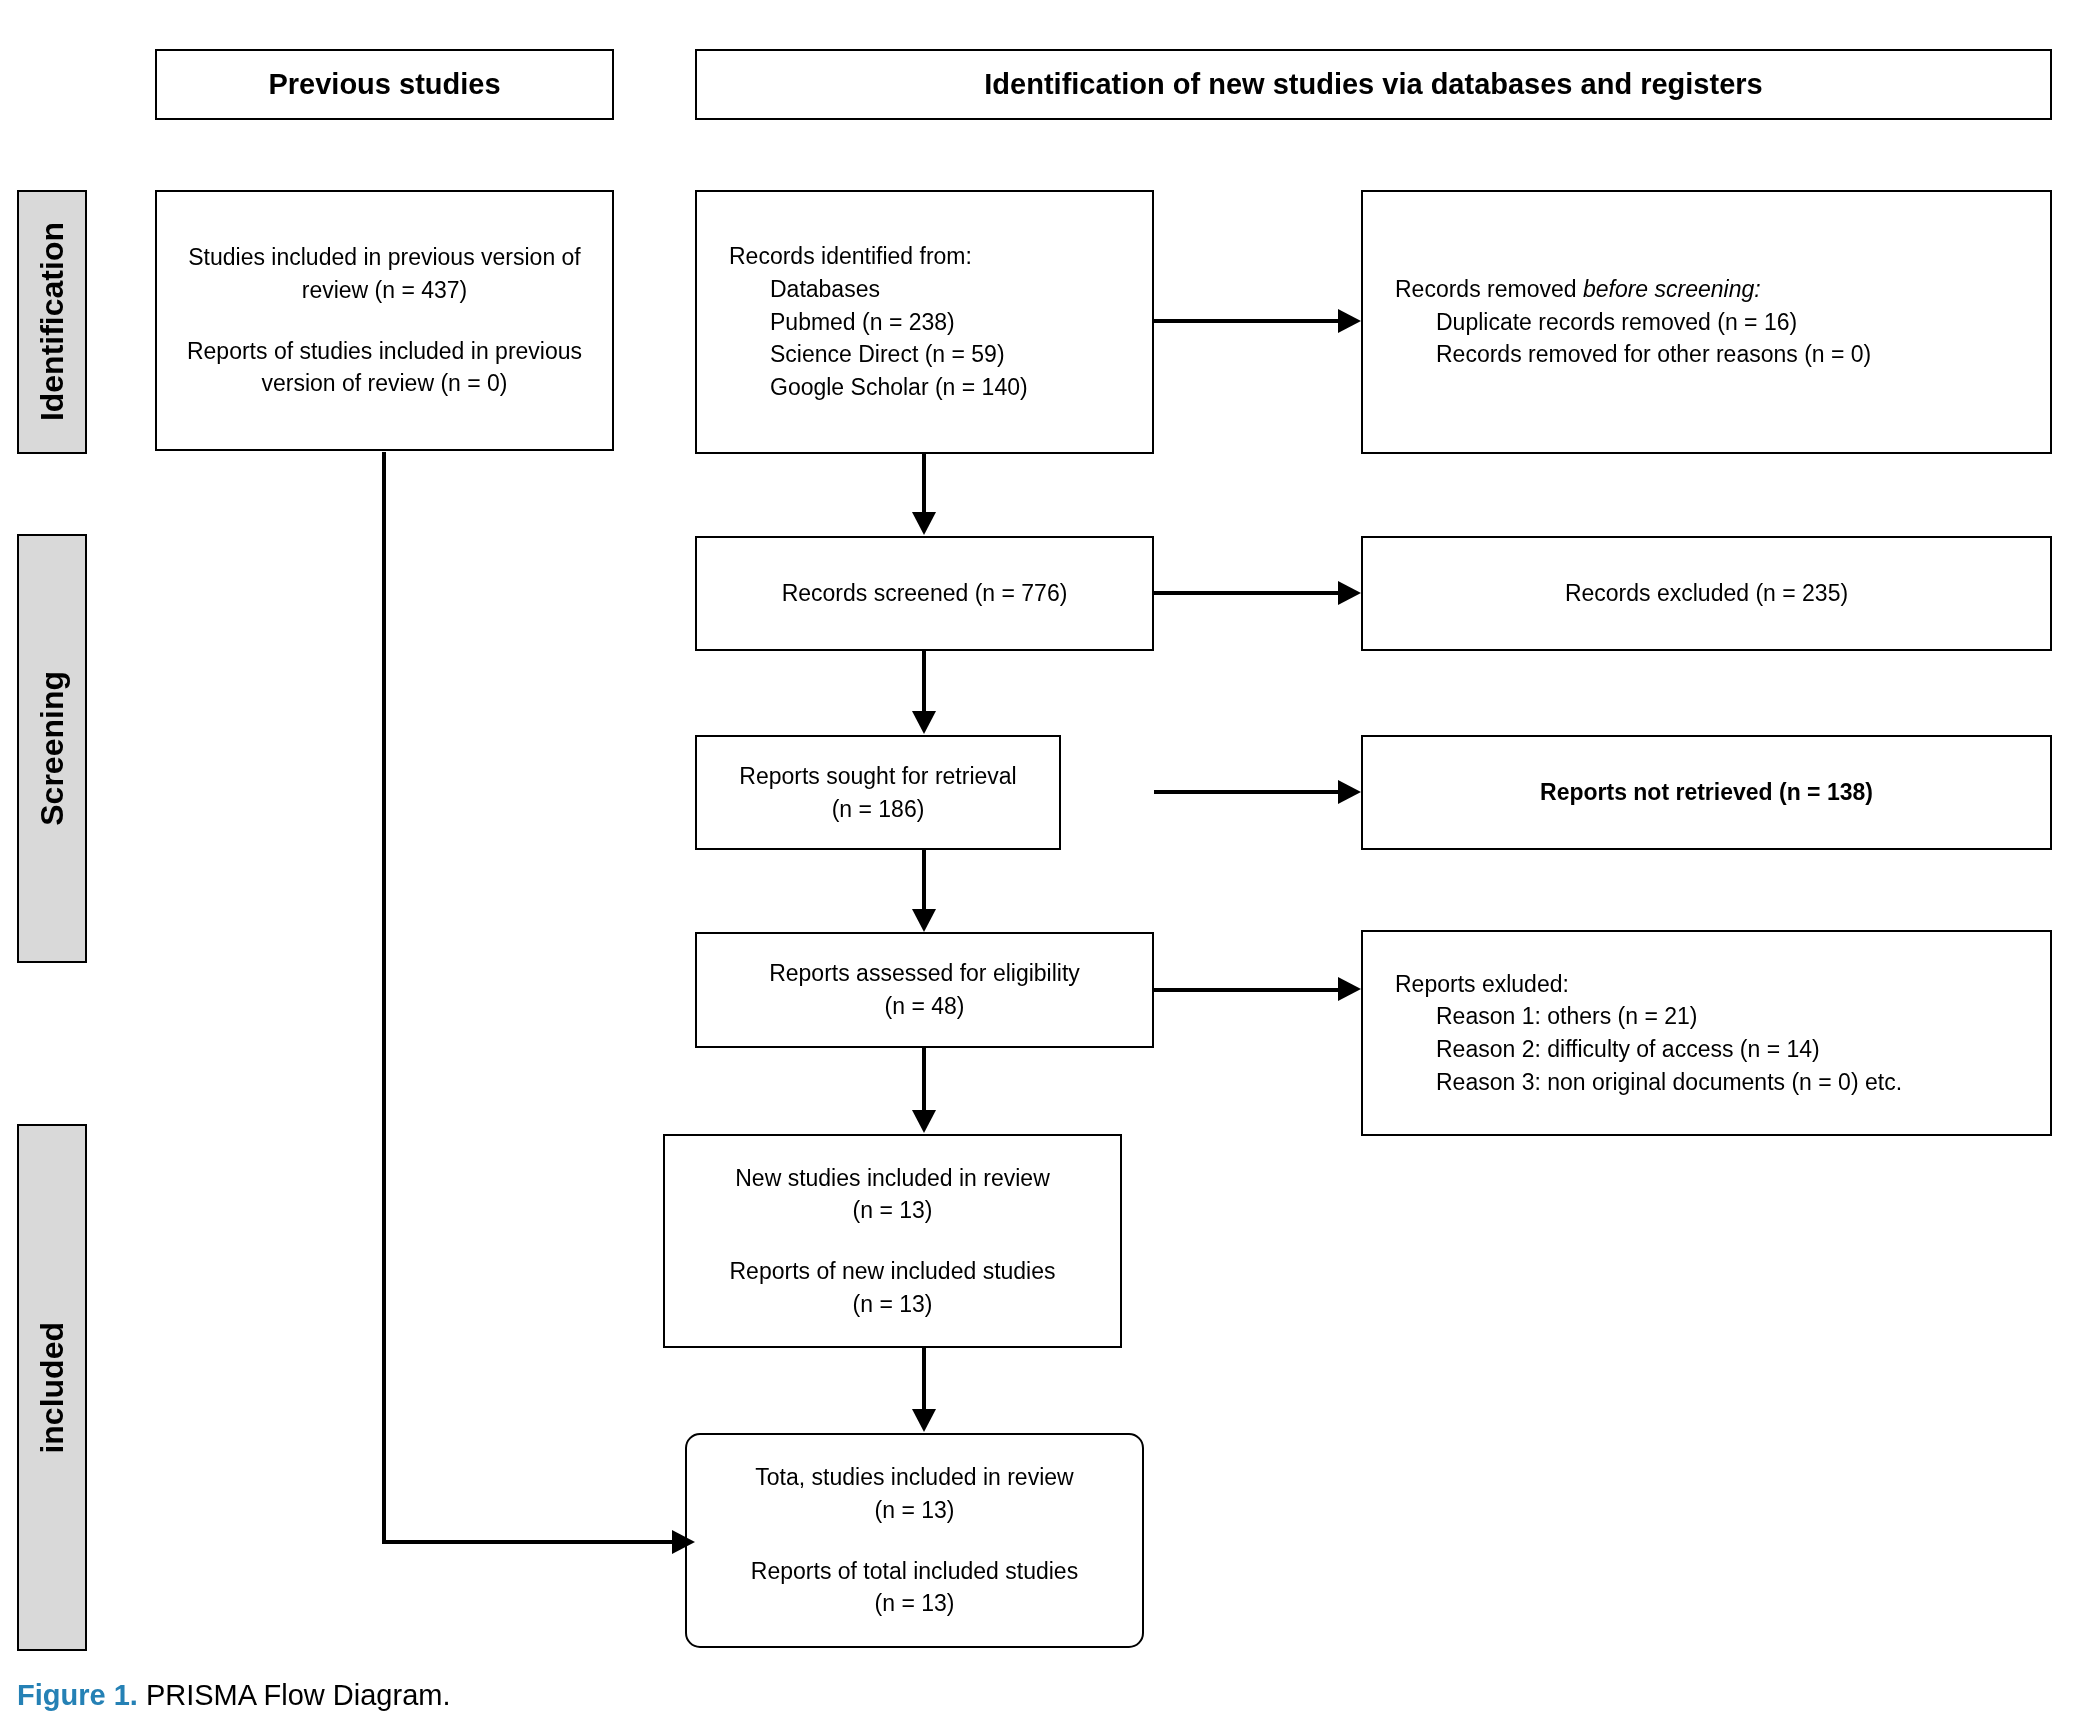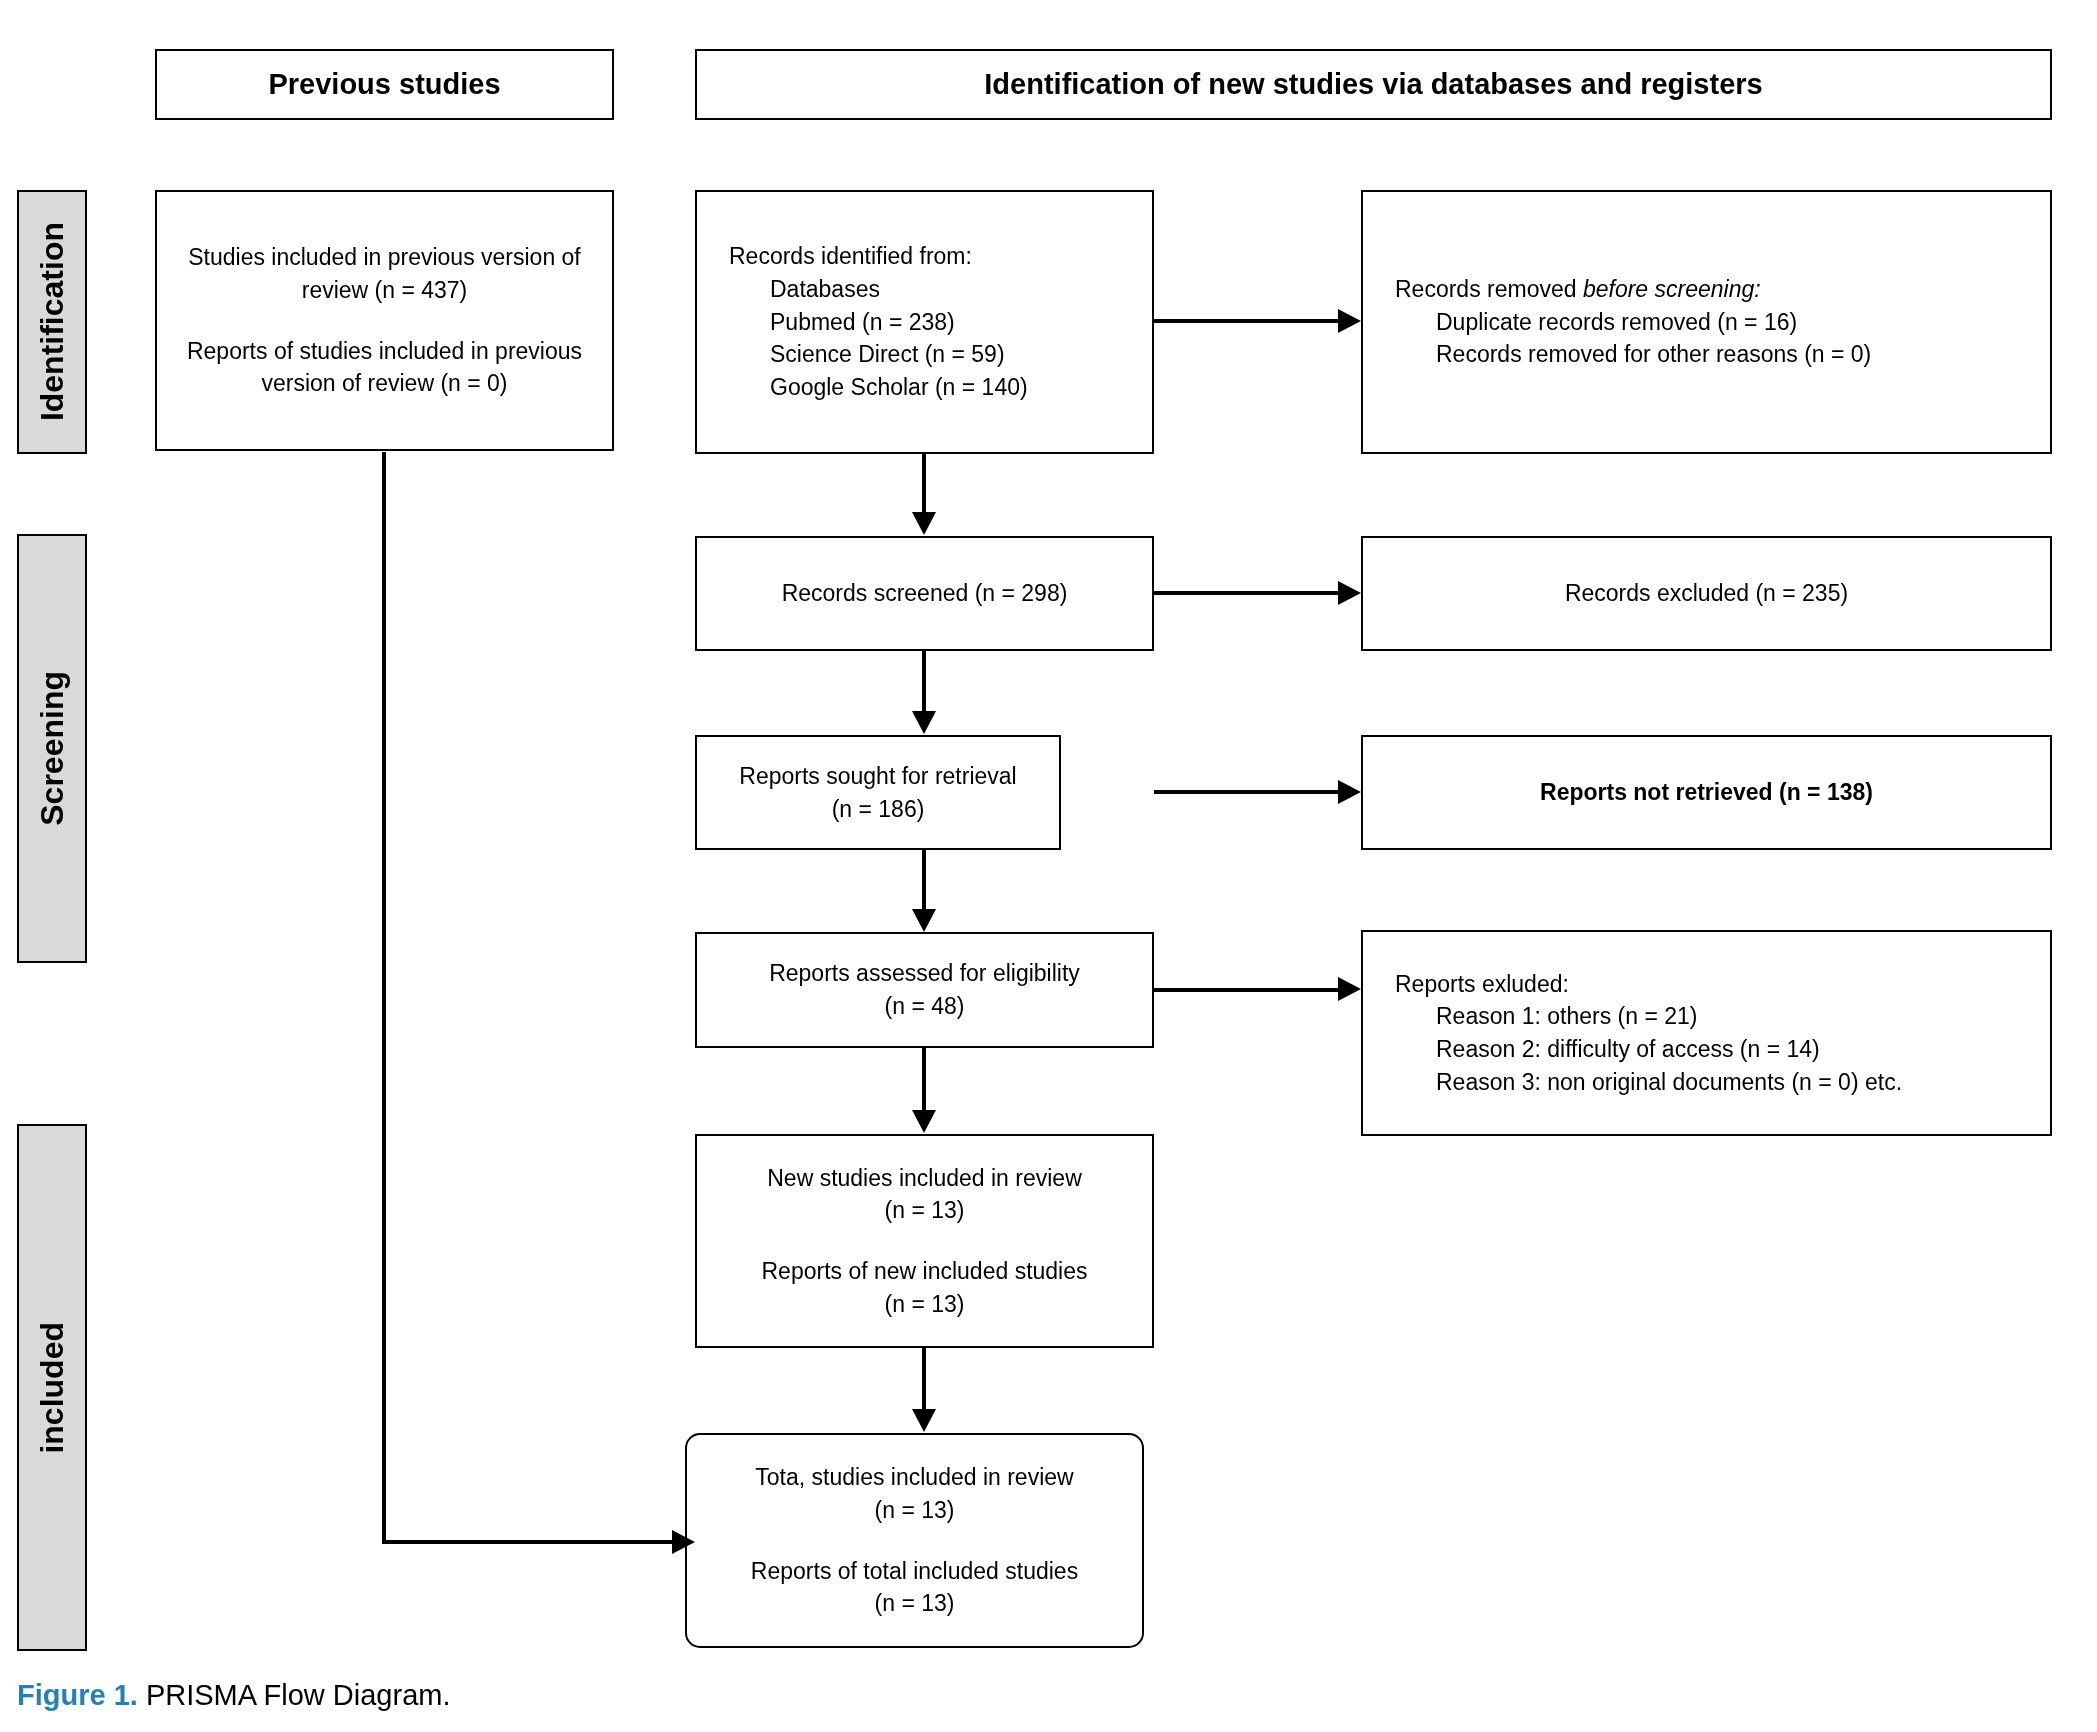--- a/index.html
+++ b/index.html
@@ -75,34 +75,34 @@
 
   <div class="box leftpad" style="left:695px; top:190px; width:459px; height:264px;">
     <div>Records identified from:</div>
     <div class="indent">Databases</div>
     <div class="indent">Pubmed (n = 238)</div>
     <div class="indent">Science Direct (n = 59)</div>
     <div class="indent">Google Scholar (n = 140)</div>
   </div>
 
   <div class="box center" style="left:695px; top:536px; width:459px; height:115px;">
-    <div>Records screened (n = 298)</div>
+    <div>Records screened (n = 776)</div>
   </div>
 
   <div class="box center" style="left:695px; top:735px; width:366px; height:115px;">
     <div>Reports sought for retrieval</div>
     <div>(n = 186)</div>
   </div>
 
   <div class="box center" style="left:695px; top:932px; width:459px; height:116px;">
     <div>Reports assessed for eligibility</div>
     <div>(n = 48)</div>
   </div>
 
-  <div class="box center" style="left:695px; top:1134px; width:459px; height:214px;">
+  <div class="box center" style="left:663px; top:1134px; width:459px; height:214px;">
     <div>
       <div>New studies included in review</div>
       <div>(n = 13)</div>
     </div>
     <div class="para2">
       <div>Reports of new included studies</div>
       <div>(n = 13)</div>
     </div>
   </div>
 

